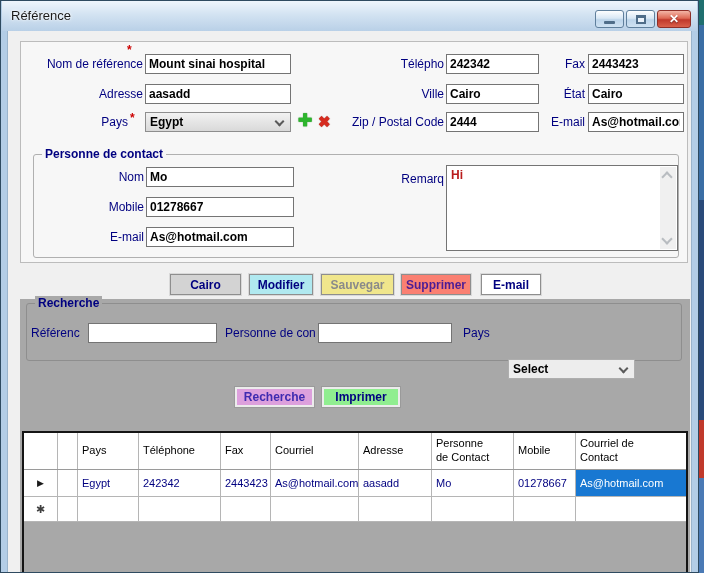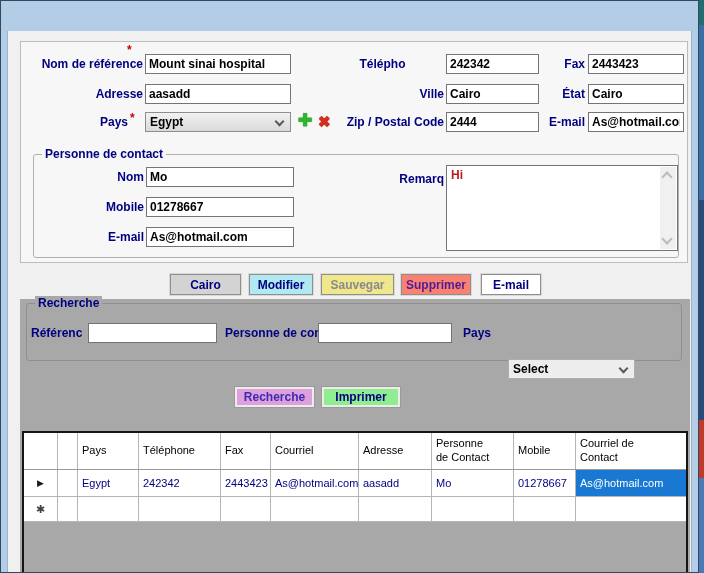--- a/index.html
+++ b/index.html
@@ -27,21 +27,21 @@
     background:linear-gradient(180deg,#f3b5a6 0%,#de6a55 45%,#c framework0392b 55%,#d9604b 100%);
     background:linear-gradient(180deg,#f3b5a6 0%,#de6a55 45%,#c0392b 55%,#d9604b 100%);
     border-color:#8e2f28; }
   .glyph-min { width:11px; height:3px; background:#4f6d89; border-radius:1px; margin-top:7px; }
   .glyph-max { width:10px; height:9px; border:2px solid #4f6d89; border-top-width:3px; background:#eaf2fa; }
   .glyph-close { color:#fff; font-weight:bold; font-size:12px; text-shadow:0 1px 1px #7a241e; }
 
   .client { position:absolute; left:6px; top:30px; right:6px; bottom:0; background:#f0f0f0; border-left:1px solid #9ab4cc; border-right:1px solid #9ab4cc; }
 
   
-  .lbl { position:absolute; color:#000080; font-weight:bold; font-size:12px; white-space:nowrap; overflow:hidden; }
+  .lbl { position:absolute; color:#000080; font-weight:normal; font-size:12px; white-space:nowrap; overflow:hidden; }
   .lbl.r { text-align:right; }
   .req { position:absolute; color:#cc0000; font-weight:bold; font-size:12px; }
   .tb { position:absolute; height:20px; background:#fff; border:1px solid #747474;
     font:bold 12px "Liberation Sans",sans-serif; color:#000; padding:0 3px; outline:none; }
   .combo { position:absolute; height:20px; border:1px solid #8e8e8e;
     background:linear-gradient(180deg,#f2f2f2,#d9d9d9);
     display:flex; align-items:center; padding-left:4px; cursor:pointer; }
   .combo.flat { background:#ededed; border-color:#aeaeae;margin-top:36px; }
   .combo .val { font:bold 12px "Liberation Sans",sans-serif; color:#000; }
   .chev { position:absolute; right:7px; top:5px; width:7px; height:7px;
@@ -95,29 +95,41 @@
   .gc.sel { background:#1878d2; color:#fff; }
   .rowmark { justify-content:center; color:#1a1a1a; font-size:9px; }
 </style>
 </head>
 <body>
 
 <div class="desktop-strip"></div>
 
 <div class="window">
 
+  <div class="titlebar">
+    <span class="title-text">Référence</span>
+    <span class="winbtn min">
+        <span class="glyph-min"></span>
+      </span>
+    <span class="winbtn max">
+        <span class="glyph-max"></span>
+      </span>
+    <span class="winbtn close">
+        <span class="glyph-close">✕</span>
+      </span>
+  </div>
 
   <div class="client">
 
     <div class="main-panel">
 
       <span class="req" style="left:106px;top:1px;">*</span>
       <span class="lbl r" style="left:2px;top:15px;width:120px;">Nom de référence</span>
       <input class="tb" style="left: 124px; top: 12px; width: 146px;" value="Mount sinai hospital">
-      <span class="lbl r" style="left:300px;top:15px;width:123px;text-align:center;">Télépho</span>
+      <span class="lbl r" style="left:300px;top:15px;width:123px;">Télépho</span>
       <input class="tb" style="left: 425px; top: 12px; width: 93px;" value="242342">
       <span class="lbl r" style="left:448px;top:15px;width:116px;">Fax</span>
       <input class="tb" style="left: 567px; top: 12px; width: 96px;" value="2443423">
 
       <span class="lbl r" style="left:2px;top:45px;width:120px;">Adresse</span>
       <input class="tb" style="left: 124px; top: 42px; width: 146px;" value="aasadd">
       <span class="lbl r" style="left:300px;top:45px;width:123px;">Ville</span>
       <input class="tb" style="left: 425px; top: 42px; width: 93px;" value="Cairo">
       <span class="lbl r" style="left:448px;top:45px;width:116px;">État</span>
       <input class="tb" style="left: 567px; top: 42px; width: 96px;" value="Cairo">

